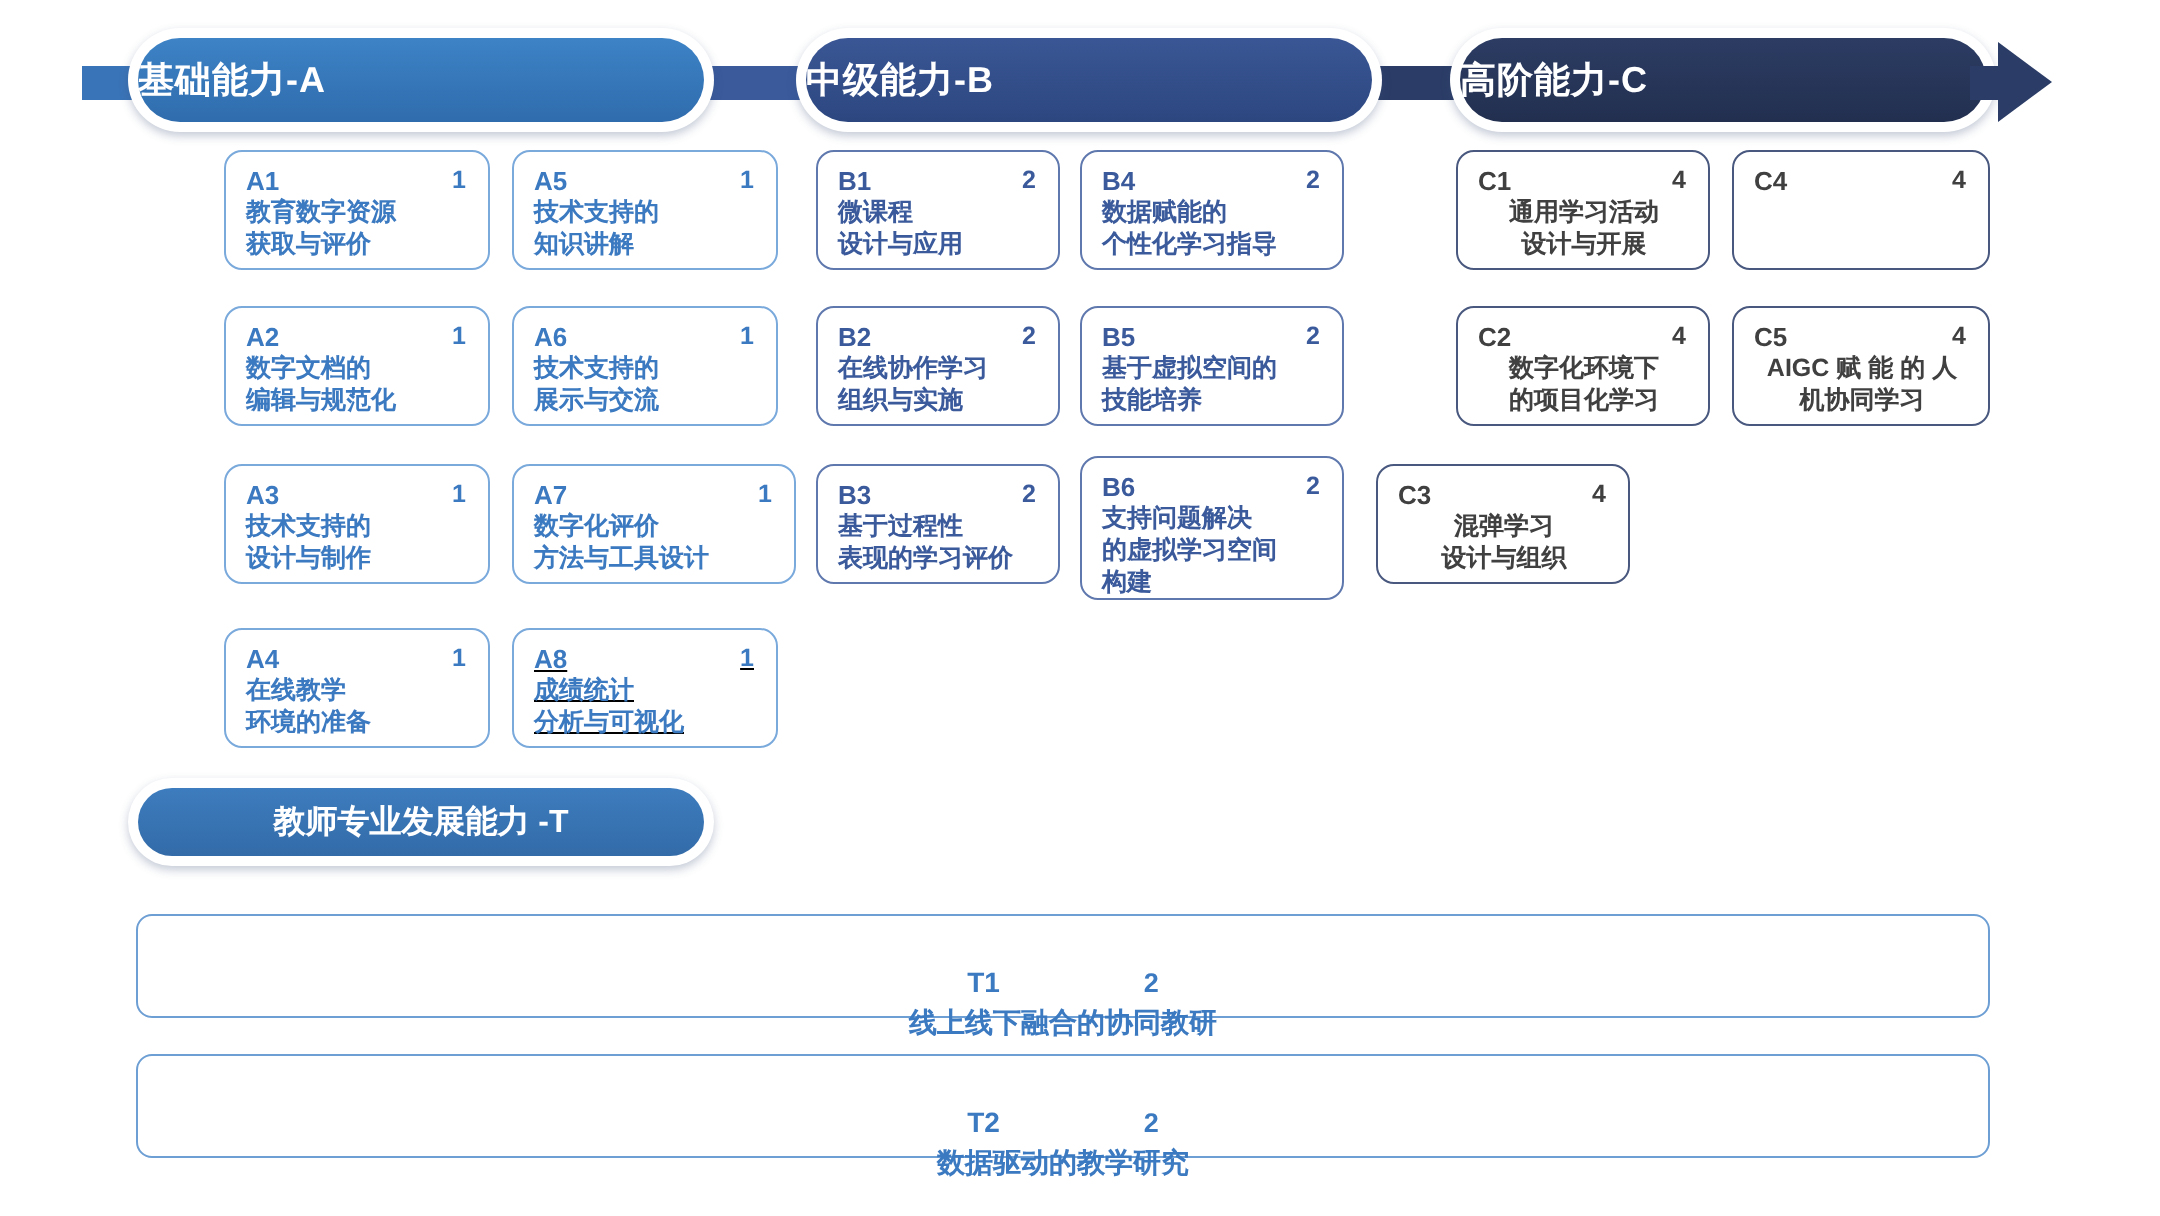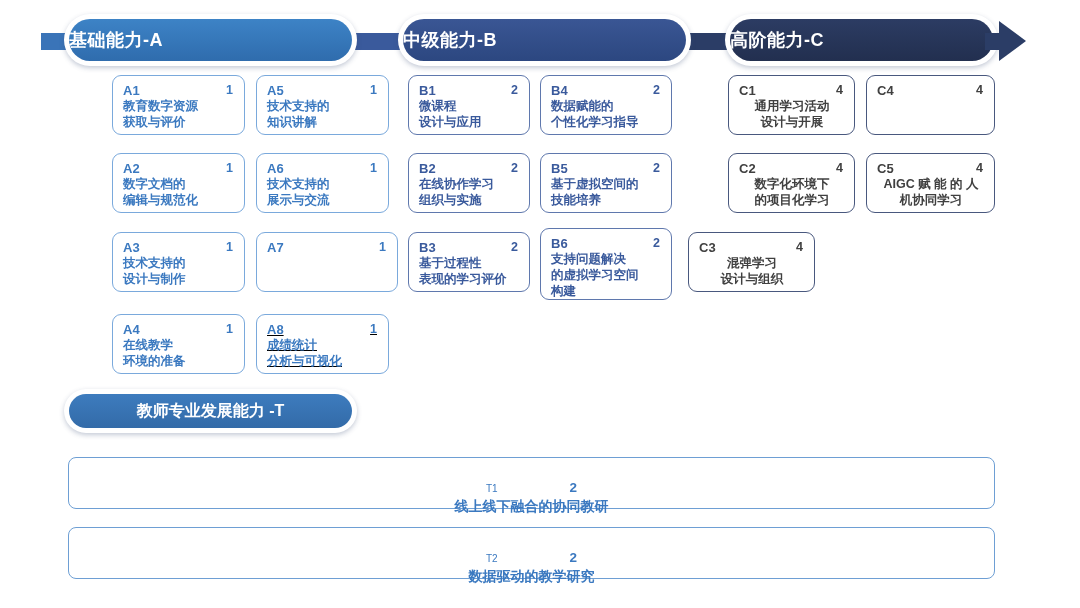--- a/index.html
+++ b/index.html
@@ -54,21 +54,21 @@
   .tpill-wrap{position:absolute;left:64px;top:389px;width:283px;border-radius:999px;
               background:#fff;box-shadow:0 2px 5px rgba(60,80,120,.30);padding:5px;}
   .tpill{border-radius:999px;height:34px;display:flex;align-items:center;justify-content:center;
          background:linear-gradient(180deg,#3d7cbe 0%,#336ba8 100%);}
   .tpill span{color:#fff;font-size:16px;font-weight:bold;}
 
   .trow{position:absolute;left:68px;width:927px;height:52px;box-sizing:border-box;
         border:1.4px solid #6e9fd4;border-radius:8px;background:#fff;}
   .trow .inner{position:absolute;left:0;right:0;top:6px;text-align:center;}
   .trow .hdr{display:inline-block;}
-  .trow .tcode{display:inline-block;font-size:10px;font-weight:normal;color:#3b79c0;margin-top:19px;}
+  .trow .tcode{display:inline-block;font-size:14px;font-weight:bold;color:#3b79c0;margin-top:19px;}
   .trow .tlvl{display:inline-block;font-size:13.5px;font-weight:bold;color:#3b79c0;margin-left:72px;}
   .trow .tdesc{margin-top:2px;font-size:14px;font-weight:bold;color:#3b79c0;text-align:center;}
 </style>
 </head>
 <body>
 
 <div class="stage">
 
   <div class="band">
     <div class="tail"></div>
@@ -141,20 +141,22 @@
       <div class="lvl">1</div>
       </div>
     <div class="desc">技术支持的
 展示与交流</div>
   </div>
   <div class="card col-a" style="left:212px;top:232px;width:142px;height:60px;">
     <div class="top">
         <div class="code">A7</div>
       <div class="lvl">1</div>
       </div>
+    <div class="desc">数字化评价
+方法与工具设计</div>
   </div>
   <div class="card col-a" style="left:212px;top:314px;width:133px;height:60px;text-decoration:underline;">
     <div class="top">
         <div class="code">A8</div>
       <div class="lvl">1</div>
       </div>
     <div class="desc">成绩统计
 分析与可视化</div>
   </div>
 

